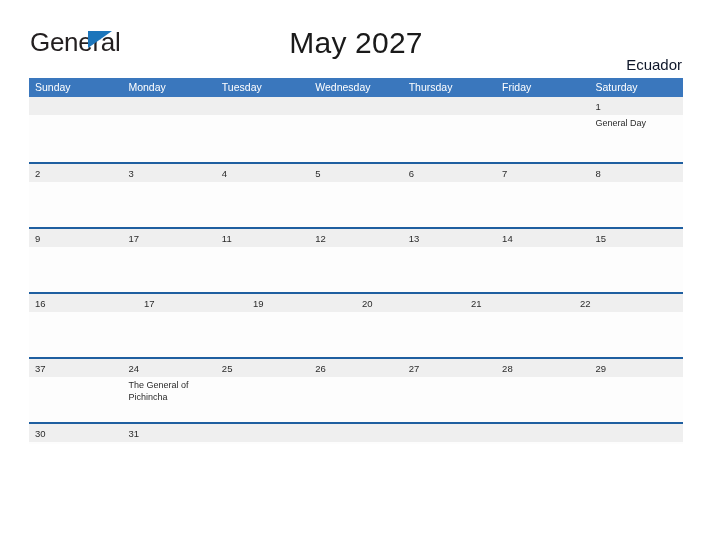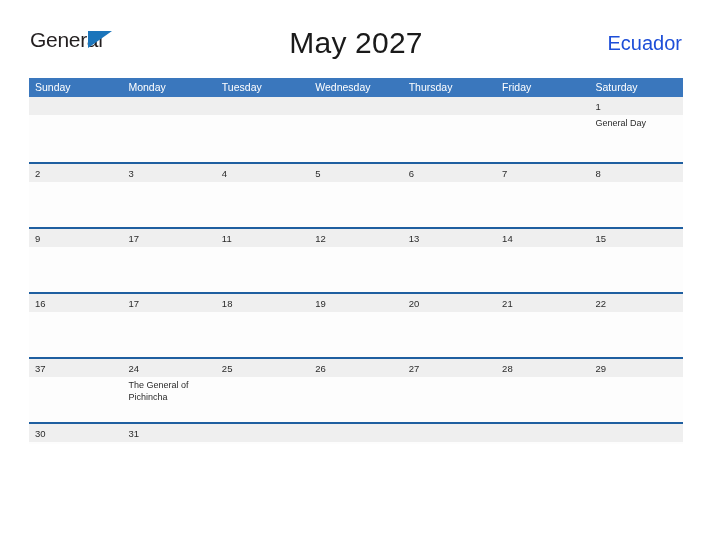--- a/index.html
+++ b/index.html
@@ -37,21 +37,21 @@
     left: 30px;
     top: 29px;
     width: 160px;
     height: 44px;
     line-height: 1;
   }
   .logo-row1 {
     position: absolute;
     left: 0;
     top: 0;
-    font-size: 21px;
+    font-size: 26px;
     color: #231f20;
     letter-spacing: -0.3px;
     font-family: "Liberation Sans", sans-serif;
   }
   .logo-flag {
     position: absolute;
     left: 58px;
     top: 2px;
     width: 0;
     height: 0;
@@ -78,23 +78,23 @@
     font-size: 30px;
     color: #1a1a1a;
     font-weight: normal;
     letter-spacing: 0.2px;
     font-family: "Liberation Sans", sans-serif;
   }
 
   .country {
     position: absolute;
     right: 30px;
-    top: 32px;
-    font-size: 20px;
-    color: #1d4ed8;
+    top: 56px;
+    font-size: 15px;
+    color: #0f172a;
     font-family: "Liberation Sans", sans-serif;
   }
 
   
   .calendar {
     position: absolute;
     left: 29px;
     top: 78px;
     width: 654px;
   }
@@ -282,23 +282,20 @@
         <div class="week">
           <div class="week-band"></div>
           <div class="days">
             <div class="day">
               <div class="day-num">16</div>
             </div>
             <div class="day">
               <div class="day-num">17</div>
             </div>
             <div class="day">
-              <div class="day-num">18</div>
-            </div>
-            <div class="day">
               <div class="day-num">19</div>
             </div>
             <div class="day">
               <div class="day-num">20</div>
             </div>
             <div class="day">
               <div class="day-num">21</div>
             </div>
             <div class="day">
               <div class="day-num">22</div>

